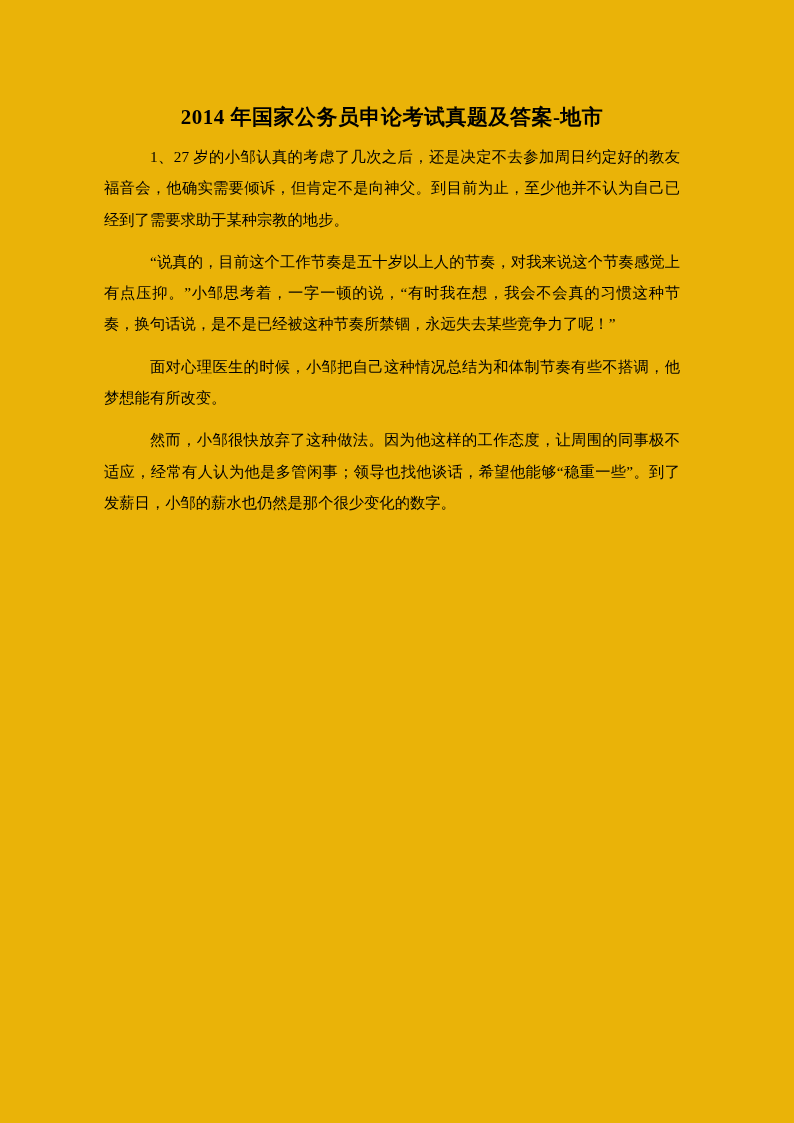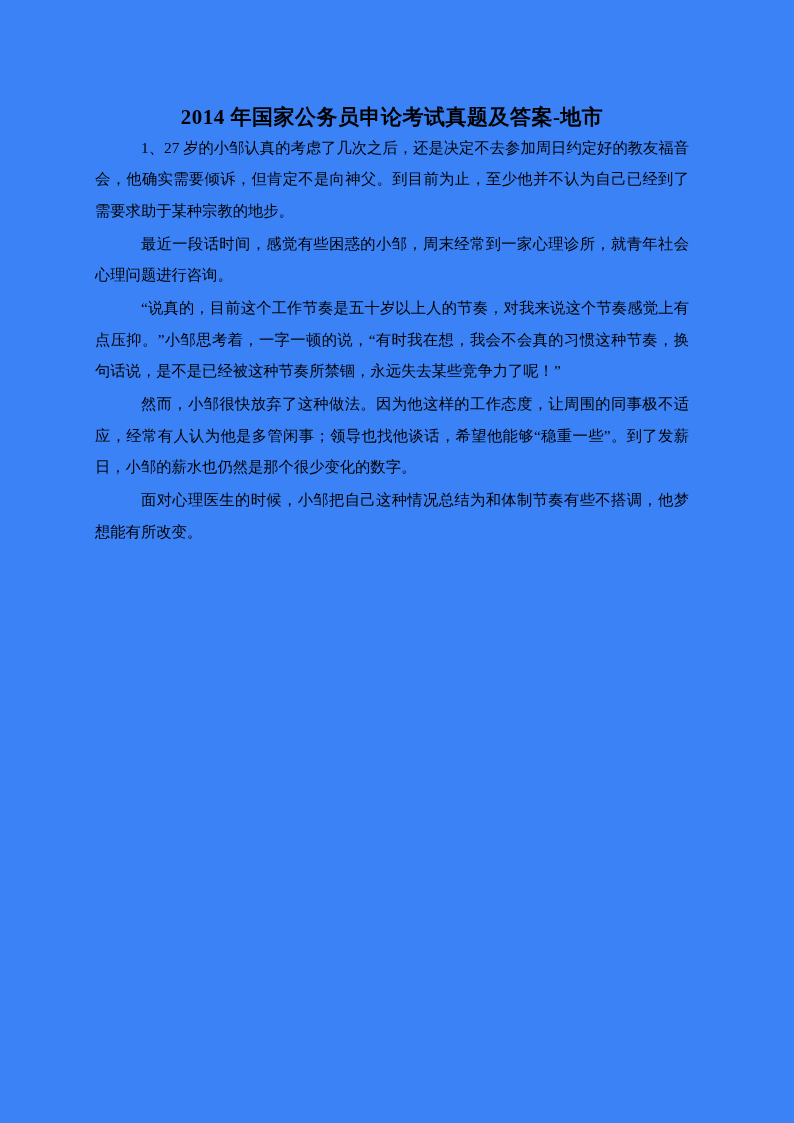--- a/index.html
+++ b/index.html
@@ -4,21 +4,21 @@
 <style>
   html, body {
     margin: 0;
     padding: 0;
     background: #ffffff;
   }
   .page {
     position: relative;
     width: 794px;
     height: 1123px;
-    background: #3b82f6;
+    background: #eab308;
     overflow: hidden;
     color: #000000;
     font-family: "Liberation Serif", "DejaVu Serif", serif;
   }
   .content {
     position: absolute;
     left: 93px;
     top: 0;
     width: 598px;
   }
@@ -32,32 +32,31 @@
     white-space: nowrap;
   }
   .section-heading {
     margin: 8px 0 0 0;
     font-size: 15.3px;
     line-height: 31.3px;
     font-weight: bold;
     text-indent: 50px;
   }
   .para {
-    margin: 2px;
+    margin: 11px;
     font-size: 15.3px;
     line-height: 31.3px;
     text-align: justify;
     text-indent: 46px;
   }
 </style>
 </head>
 <body>
 
 <div class="page">
   <div class="content">
     <h1 class="doc-title">2014 年国家公务员申论考试真题及答案-地市</h1>
     <p class="para">1、27 岁的小邹认真的考虑了几次之后，还是决定不去参加周日约定好的教友福音会，他确实需要倾诉，但肯定不是向神父。到目前为止，至少他并不认为自己已经到了需要求助于某种宗教的地步。</p>
-    <p class="para">最近一段话时间，感觉有些困惑的小邹，周末经常到一家心理诊所，就青年社会心理问题进行咨询。</p>
     <p class="para">“说真的，目前这个工作节奏是五十岁以上人的节奏，对我来说这个节奏感觉上有点压抑。”小邹思考着，一字一顿的说，“有时我在想，我会不会真的习惯这种节奏，换句话说，是不是已经被这种节奏所禁锢，永远失去某些竞争力了呢！”</p>
+    <p class="para">面对心理医生的时候，小邹把自己这种情况总结为和体制节奏有些不搭调，他梦想能有所改变。</p>
     <p class="para">然而，小邹很快放弃了这种做法。因为他这样的工作态度，让周围的同事极不适应，经常有人认为他是多管闲事；领导也找他谈话，希望他能够“稳重一些”。到了发薪日，小邹的薪水也仍然是那个很少变化的数字。</p>
-    <p class="para">面对心理医生的时候，小邹把自己这种情况总结为和体制节奏有些不搭调，他梦想能有所改变。</p>
   </div>
 </div>
 
 </body></html>

